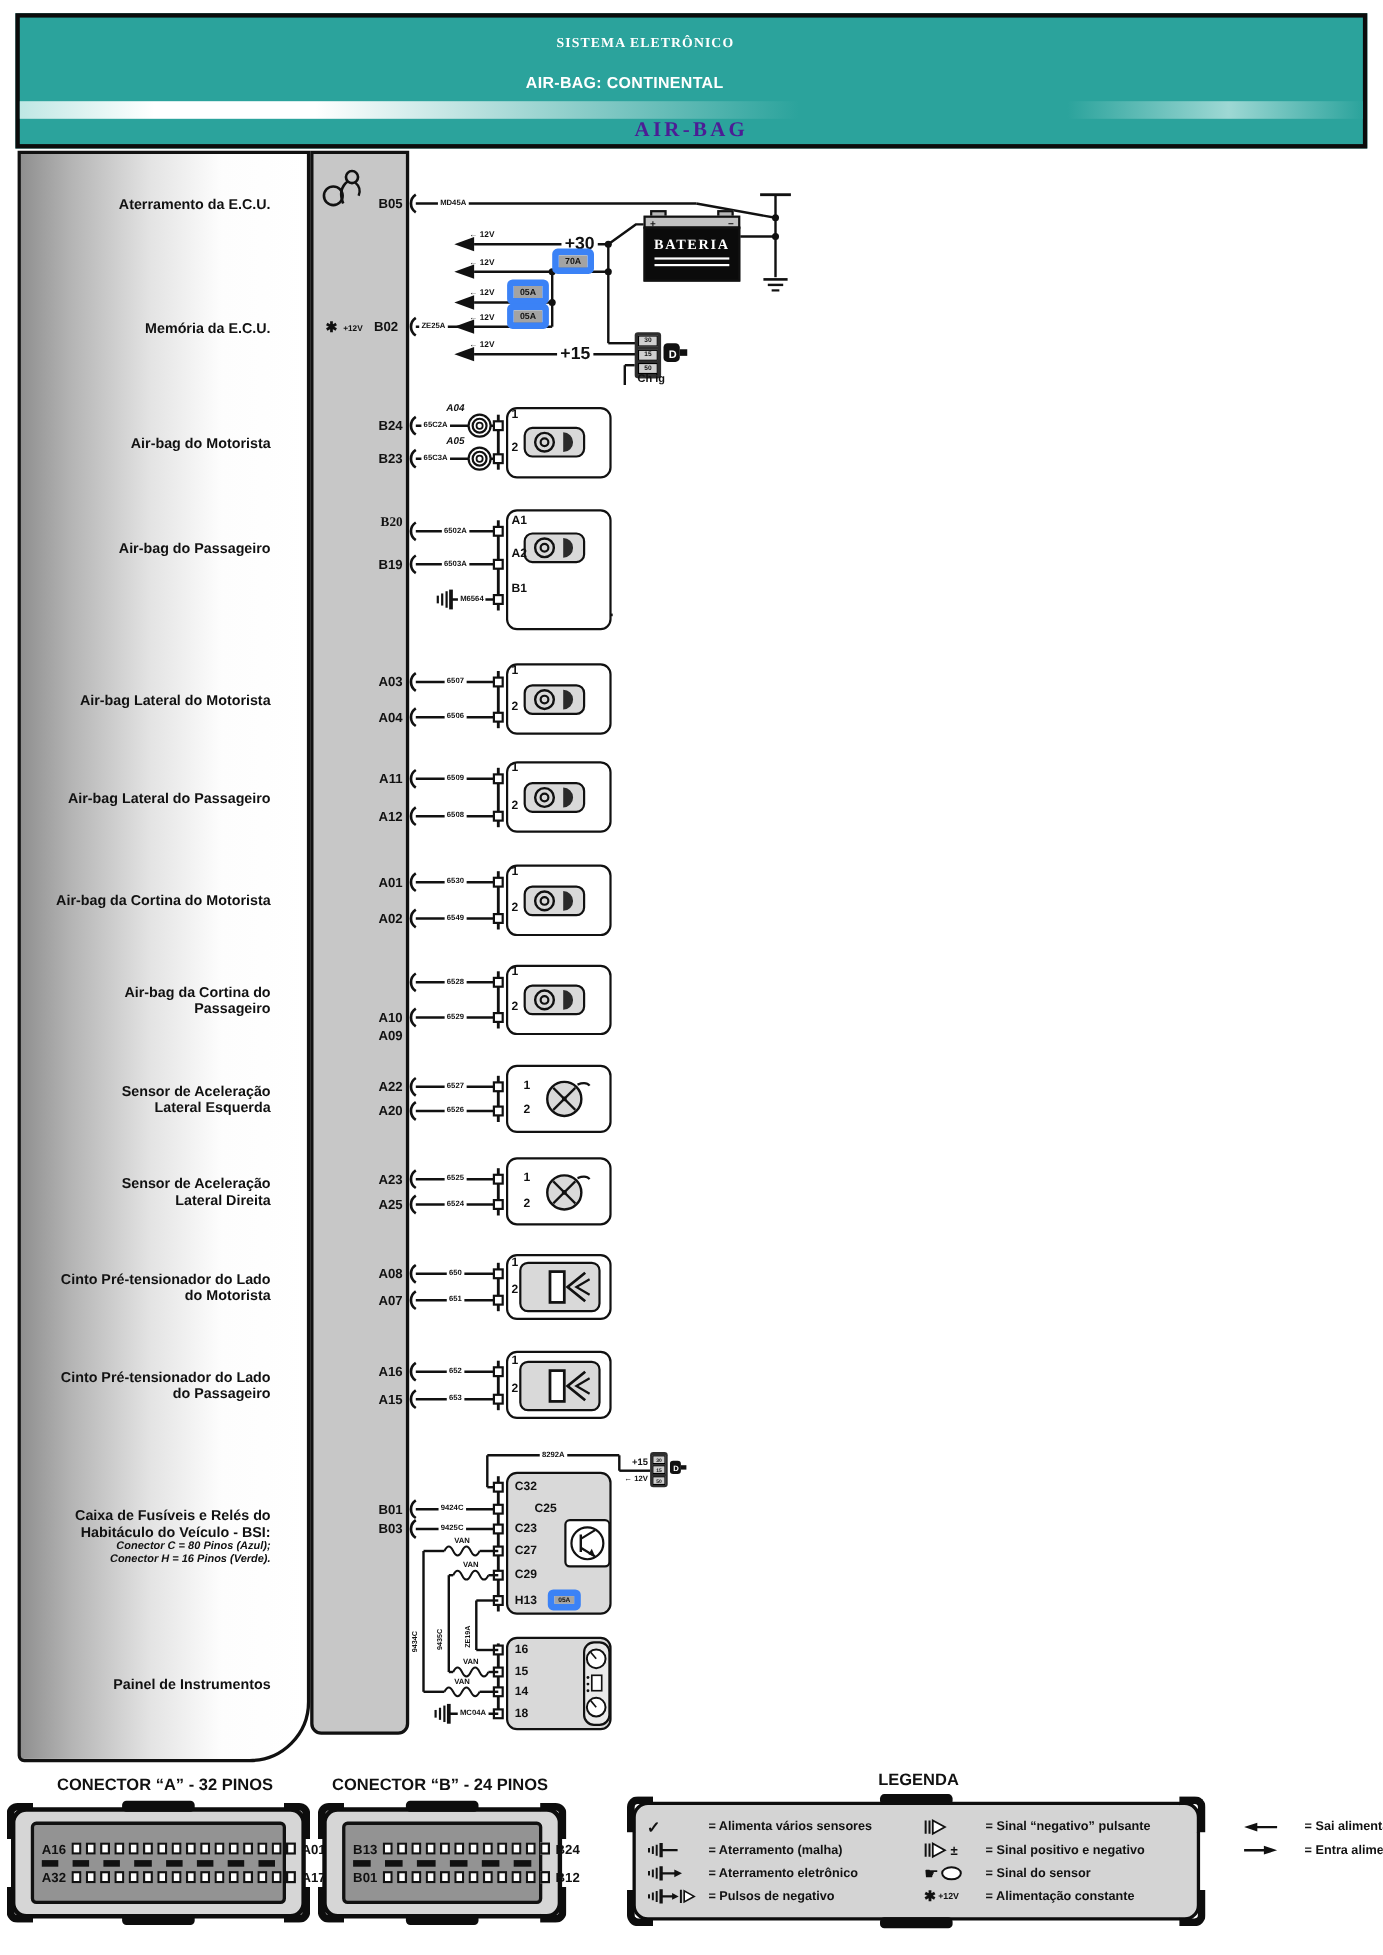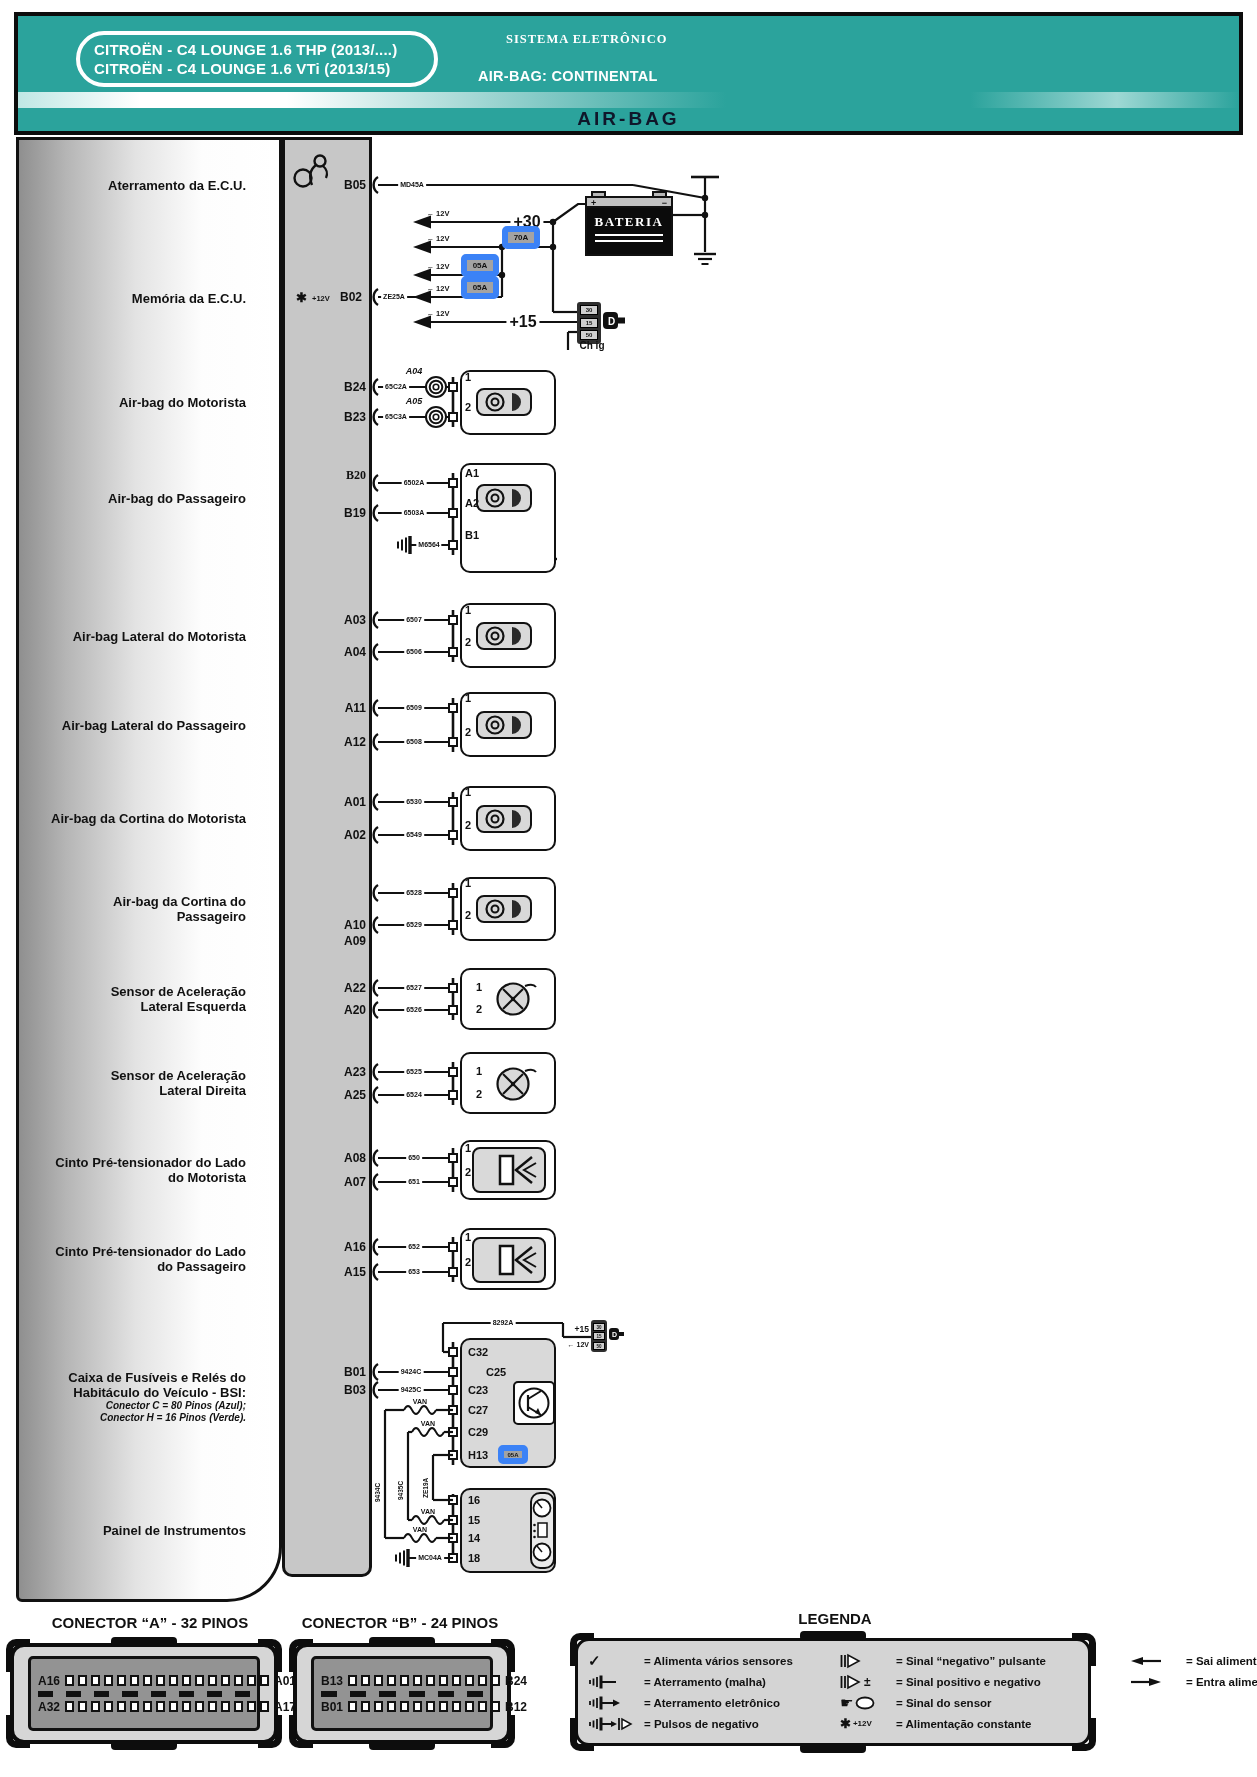--- a/index.html
+++ b/index.html
@@ -7,21 +7,21 @@
   .abs{position:absolute;}
   .t{position:absolute;white-space:nowrap;color:#111;font-family:"Liberation Sans",sans-serif;}
   .b{font-weight:bold;}
   
   #hdr{position:absolute;left:14px;top:12px;width:1229px;height:123px;background:#2BA39C;border:4px solid #0c0c0c;box-sizing:border-box;}
   #oval{position:absolute;left:58px;top:15px;width:362px;height:56px;border:4px solid #fff;border-radius:30px;display:flex;flex-direction:column;justify-content:center;padding-left:14px;box-sizing:border-box;}
   #oval div{color:#fff;font-weight:bold;font-size:15px;line-height:19px;letter-spacing:.2px;}
   #sys{position:absolute;left:488px;top:16px;color:#fff;font-family:"Liberation Serif",serif;font-weight:bold;font-size:12.5px;letter-spacing:1px;}
   #subsys{position:absolute;left:460px;top:52px;color:#fff;font-weight:bold;font-size:14.5px;letter-spacing:.3px;}
   #band{position:absolute;left:0;top:76px;width:100%;height:16px;background:linear-gradient(90deg,#bfe7e4 0%,#ffffff 10%,#ffffff 22%,#2BA39C 58%,#2BA39C 78%,#9ed8d4 90%,#2BA39C 100%);}
-  #btitle{position:absolute;left:0;top:92px;width:100%;text-align:center;font-family:Liberation Sans, sans-serif;font-weight:bold;font-size:19px;letter-spacing:3px;color:#0f172a;}
+  #btitle{position:absolute;left:0;top:92px;width:100%;text-align:center;font-family:Liberation Serif, serif;font-weight:bold;font-size:19px;letter-spacing:3px;color:#4c1d95;}
   
   #leftpanel{position:absolute;left:16px;top:137px;width:266px;height:1465px;background:linear-gradient(90deg,#8f8f8f 0%,#b5b5b5 18%,#e3e3e3 45%,#fdfdfd 70%,#ffffff 100%);border:3px solid #111;border-radius:0 0 55px 6px;box-sizing:border-box;}
   #ecucol{position:absolute;left:282px;top:137px;width:90px;height:1440px;background:#c7c7c7;border:3px solid #111;border-radius:0 0 10px 10px;box-sizing:border-box;}
   #diagram{position:absolute;left:0;top:0;width:1257px;height:1777px;}
   #wires{position:absolute;left:0;top:0;}
   
   .wl{font-size:7px;font-weight:bold;background:#fff;padding:0 2px;transform:translate(-50%,-55%);}
   .vanl{font-size:7px;font-weight:bold;transform:translate(-50%,-50%);}
   .pinl{font-size:12px;font-weight:bold;transform:translateY(-50%);}
   .bsip{font-size:11px;font-weight:bold;transform:translateY(-50%);}
@@ -62,24 +62,20 @@
   .tab{position:absolute;background:#0d0d0d;height:10px;width:66px;border-radius:4px;left:50%;transform:translateX(-50%);}
   #legendbox{position:absolute;background:#d4d4d4;border:3.5px solid #0d0d0d;border-radius:14px;box-sizing:border-box;display:grid;grid-template-columns:252px 290px 1fr;grid-template-rows:repeat(4,1fr);grid-auto-flow:column;align-items:center;padding:9px 10px;}
   .litem{display:flex;align-items:center;gap:4px;}
   .licon{width:52px;display:flex;align-items:center;justify-content:flex-start;gap:2px;flex:none;}
   .ltext{font-size:11.5px;font-weight:bold;white-space:nowrap;}
 </style>
 </head>
 <body>
 
 <div id="hdr">
-  <div id="oval">
-    <div>CITROËN - C4 LOUNGE 1.6 THP (2013/....)</div>
-    <div>CITROËN - C4 LOUNGE 1.6 VTi  (2013/15)</div>
-  </div>
   <div id="sys" class="t">SISTEMA ELETRÔNICO</div>
   <div id="subsys" class="t">AIR-BAG: CONTINENTAL</div>
   <div id="band"></div>
   <div id="btitle">AIR-BAG</div>
 </div>
 
 <div id="leftpanel"></div>
 <div id="ecucol"></div>
 <div id="diagram">
   <svg id="wires" width="1257" height="1777">

